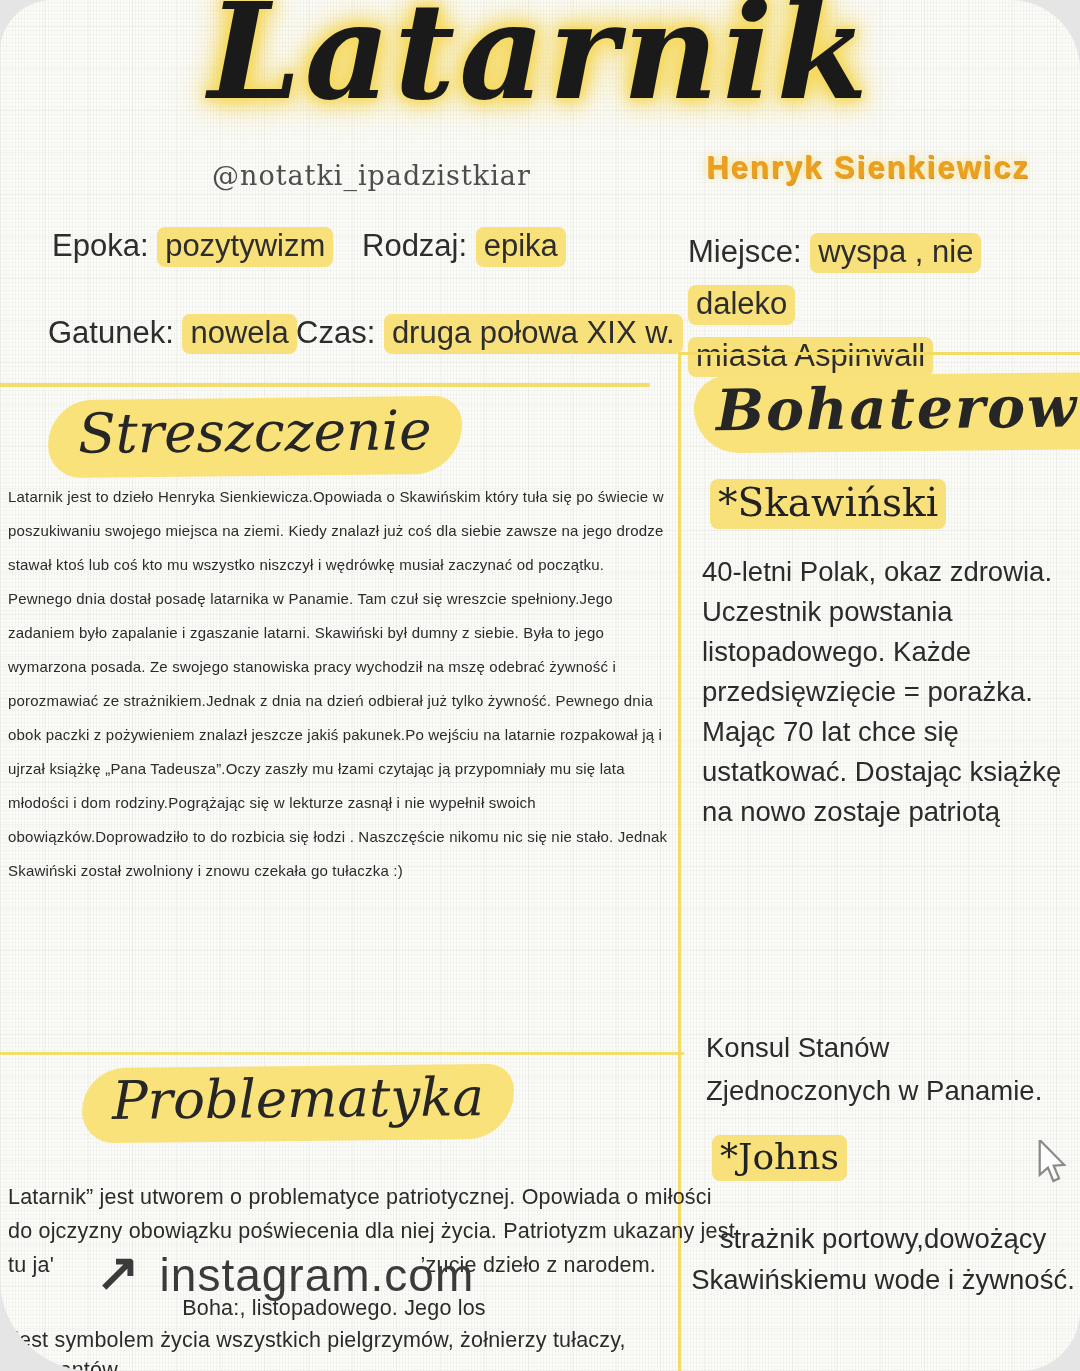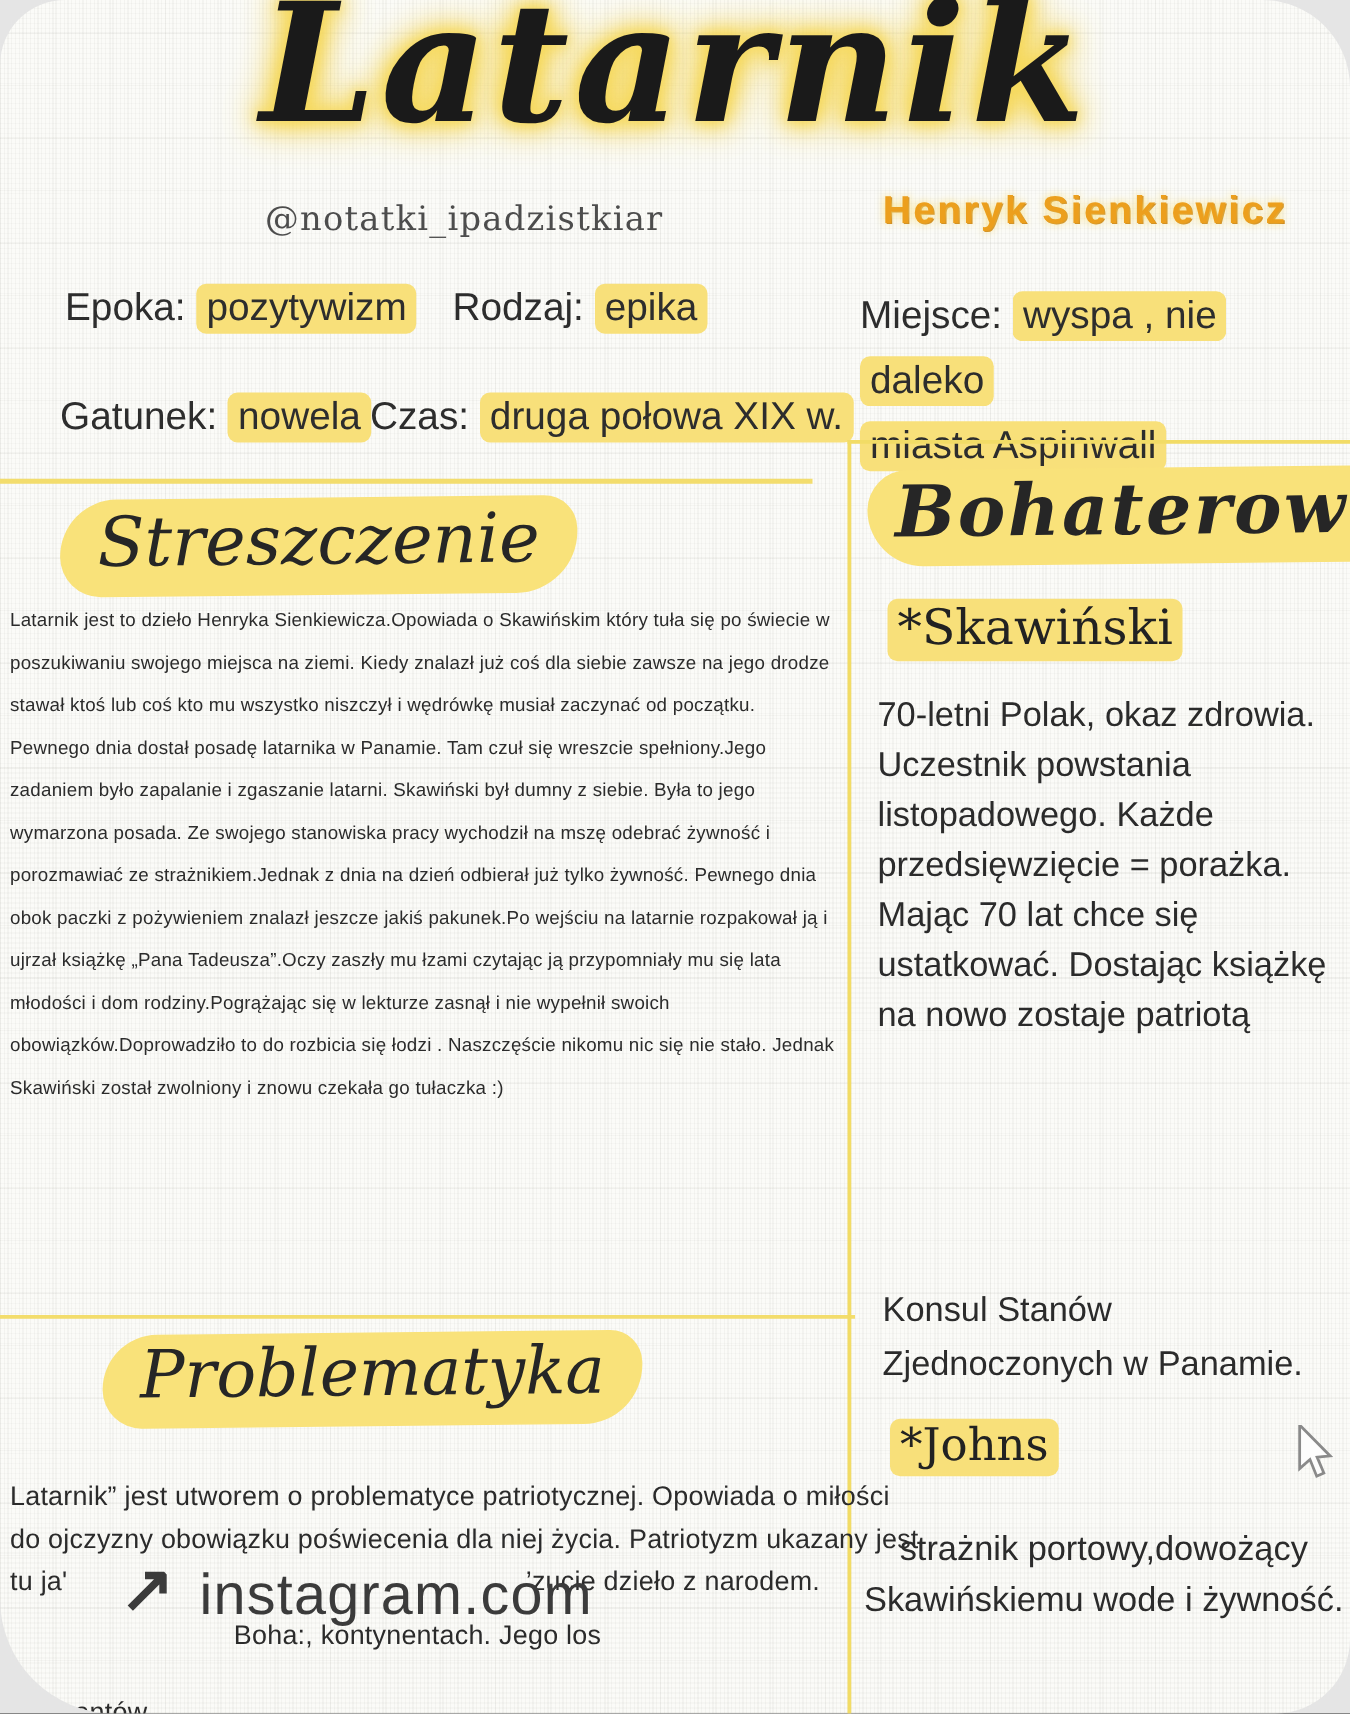--- a/index.html
+++ b/index.html
@@ -130,37 +130,38 @@
       <span class="blob">Problematyka</span>
     </div>
     <div class="abs p-line p1">Latarnik” jest utworem o problematyce patriotycznej. Opowiada o miłości</div>
     <div class="abs p-line p2">do ojczyzny obowiązku poświecenia dla niej życia. Patriotyzm ukazany jest</div>
     <div class="abs p-line p3">
       <span>tu ja'</span>
       <span>’zucie dzieło z narodem.</span>
     </div>
     <div class="abs p-line p4">
       <span>Boha:</span>
-      <span>, kontynentach. Jego los</span>
+      <span>, listopadowego. Jego los</span>
     </div>
+    <div class="abs p-line p5">jest symbolem życia wszystkich pielgrzymów, żołnierzy tułaczy,</div>
     <div class="abs p-line p6">grantów.</div>
 
     <div class="abs watermark">
       <span class="wm-arrow">↗</span>
       <span class="wm-text">instagram.com</span>
     </div>
 
     <div class="abs script-h h-boh">
       <span class="blob">Bohaterowie</span>
     </div>
 
     <div class="abs char-name c1-name">
       <span class="hl">*Skawiński</span>
     </div>
-    <div class="abs bodytxt c1-desc">70-letni Polak, okaz zdrowia. Uczestnik powstania listopadowego. Każde przedsięwzięcie = porażka. Mając 70 lat chce się ustatkować. Dostając książkę na nowo zostaje patriotą</div>
+    <div class="abs bodytxt c1-desc">40-letni Polak, okaz zdrowia. Uczestnik powstania listopadowego. Każde przedsięwzięcie = porażka. Mając 70 lat chce się ustatkować. Dostając książkę na nowo zostaje patriotą</div>
 
     <div class="abs bodytxt c2-desc">Konsul Stanów Zjednoczonych w Panamie.</div>
 
     <div class="abs char-name c3-name">
       <span class="hl">*Johns</span>
     </div>
     <div class="abs bodytxt c3-desc">strażnik portowy,dowożący Skawińskiemu wode i żywność.</div>
 
     <div class="abs cursor">
       <svg width="32" height="46" viewBox="0 0 20 29">

